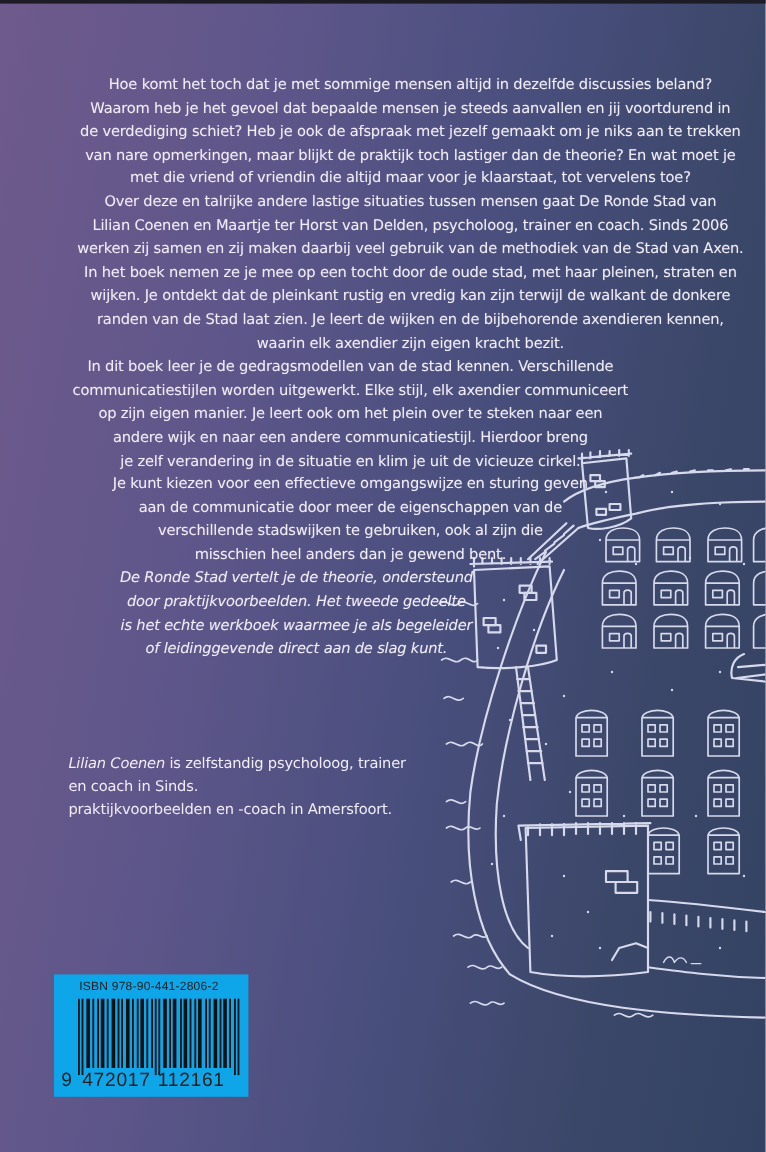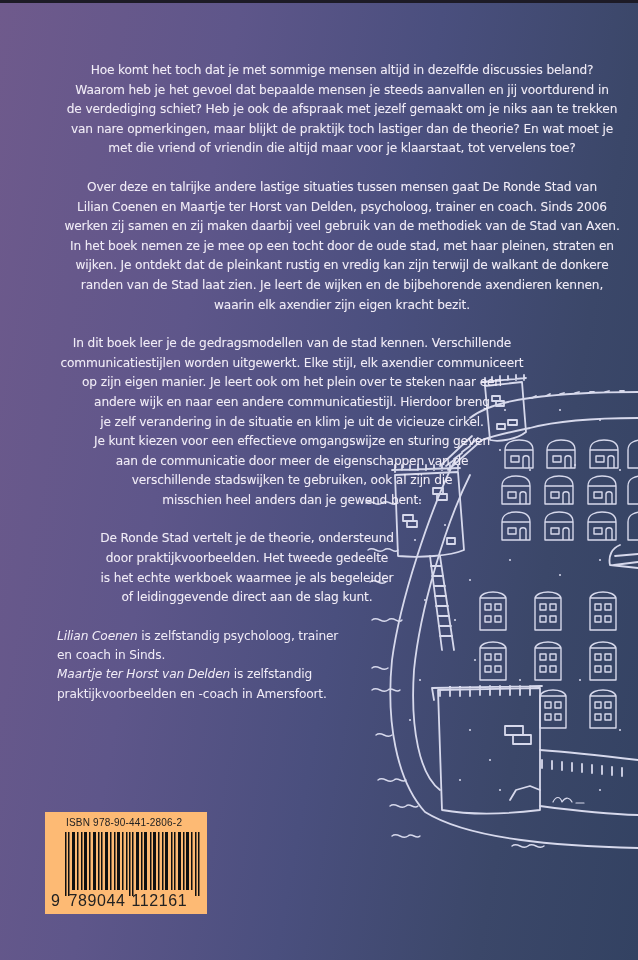--- a/index.html
+++ b/index.html
@@ -30,44 +30,44 @@
     .para {
       margin: 0;
       font-size: 12.2px;
       line-height: 19.6px;
       letter-spacing: -0.15px;
       font-weight: normal;
       white-space: pre-line;
       text-shadow: 0 0 1px rgba(255,255,255,0.25);
       text-align: center;
     }
-    .para + .para { margin-top: 19px; }
+    .para + .para { }
     .p1 { width: 570px; }
     .p2 { width: 570px; }
     .p3 { width: 470px; }
-    .p4 { width: 380px; }
+    .p4 { width: 380px; font-style: italic; }
     .authors {
       position: absolute;
       left: 57px;
       top: 627px;
       width: 360px;
       font-size: 12.2px;
       line-height: 19.2px;
       letter-spacing: -0.15px;
     }
     .authors .line { display: block; white-space: nowrap; }
     .authors em { font-style: italic; }
 
     .barcode {
       position: absolute;
       left: 45px;
       top: 812px;
       width: 162px;
       height: 102px;
-      background: #fdba74;
+      background: #0ea5e9;
     }
     .isbn-text {
       position: absolute;
       left: 21px;
       top: 5px;
       font-family: "Liberation Sans", sans-serif;
       font-size: 10px;
       letter-spacing: 0.2px;
       color: #222;
       white-space: nowrap;
@@ -291,21 +291,20 @@
 misschien heel anders dan je gewend bent.</p>
   <p class="para p4">De Ronde Stad vertelt je de theorie, ondersteund
 door praktijkvoorbeelden. Het tweede gedeelte
 is het echte werkboek waarmee je als begeleider
 of leidinggevende direct aan de slag kunt.</p>
 </div>
 
 <div class="authors">
   <span class="line"><em>Lilian Coenen</em><span> is zelfstandig psycholoog, trainer</span></span>
   <span class="line"><span>en coach in Sinds.</span></span>
-  <span class="line"><em>Maartje ter Horst van Delden</em><span> is zelfstandig</span></span>
   <span class="line"><span>praktijkvoorbeelden en -coach in Amersfoort.</span></span>
 </div>
 
 <div class="barcode">
   <span class="isbn-text">ISBN 978-90-441-2806-2</span>
   <svg class="bars" viewBox="0 0 135 64" xmlns="http://www.w3.org/2000/svg">
     <g fill="#111">
       <rect x="0" y="0" width="1.5" height="64"></rect>
         <rect x="3" y="0" width="1.5" height="64"></rect>
       <rect x="7" y="0" width="3" height="58"></rect>
@@ -336,15 +335,15 @@
         <rect x="109" y="0" width="1.5" height="58"></rect>
       <rect x="113" y="0" width="3" height="58"></rect>
         <rect x="118" y="0" width="1.5" height="58"></rect>
       <rect x="121" y="0" width="3" height="58"></rect>
         <rect x="126" y="0" width="1.5" height="58"></rect>
       <rect x="130" y="0" width="1.5" height="64"></rect>
         <rect x="133" y="0" width="1.5" height="64"></rect>
     </g>
   </svg>
   <div class="ean-digits">
-    <span class="g1">9</span><span class="g2">789044</span><span>112161</span>
+    <span class="g1">9</span><span class="g2">472017</span><span>112161</span>
   </div>
 </div>
 
 </body></html>

